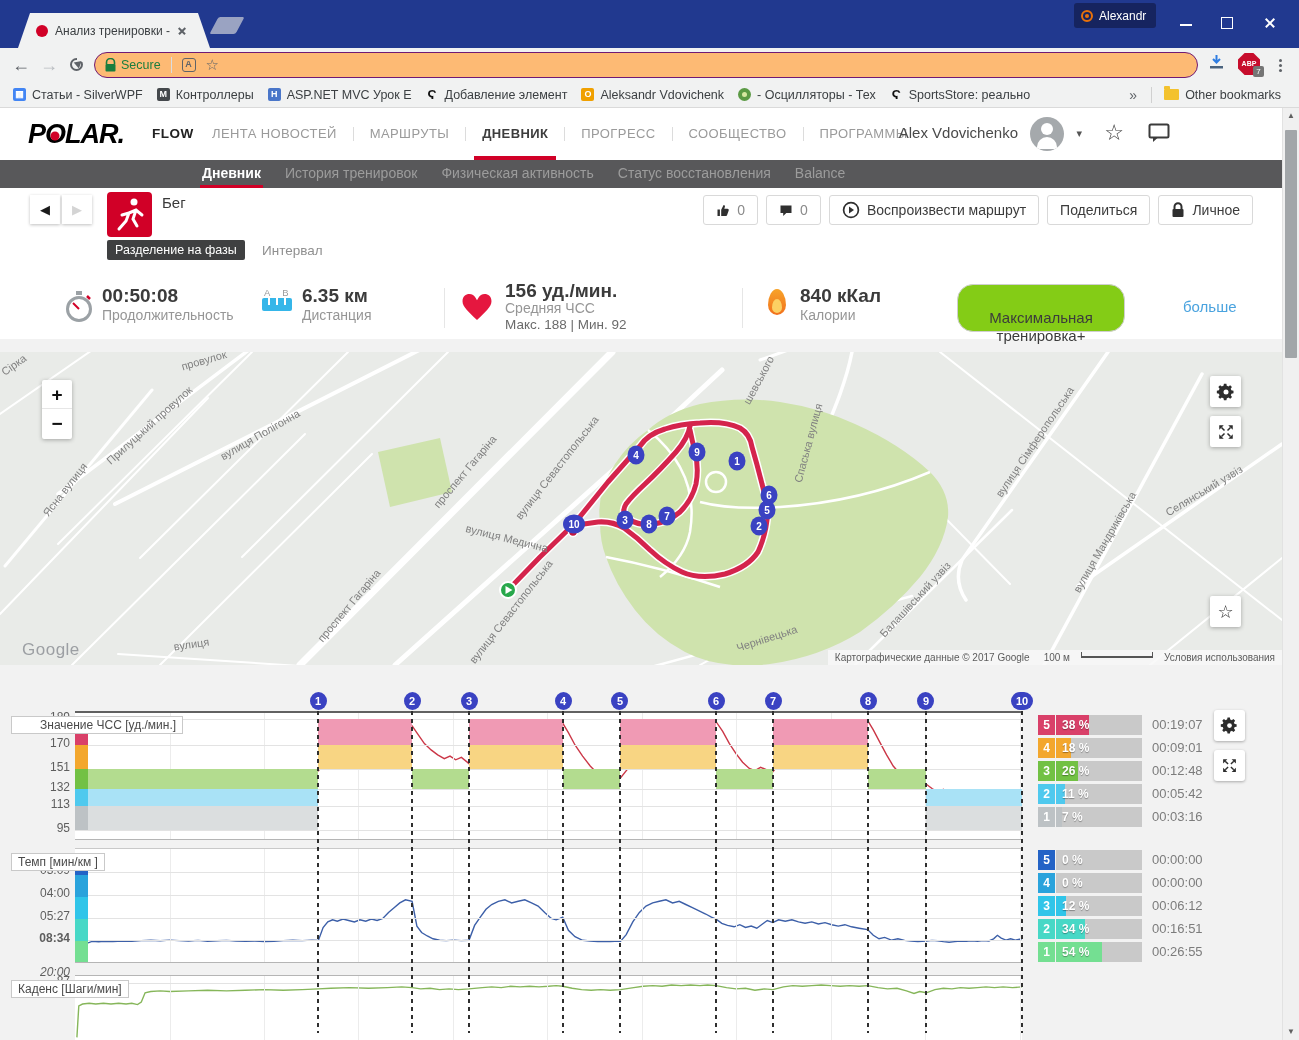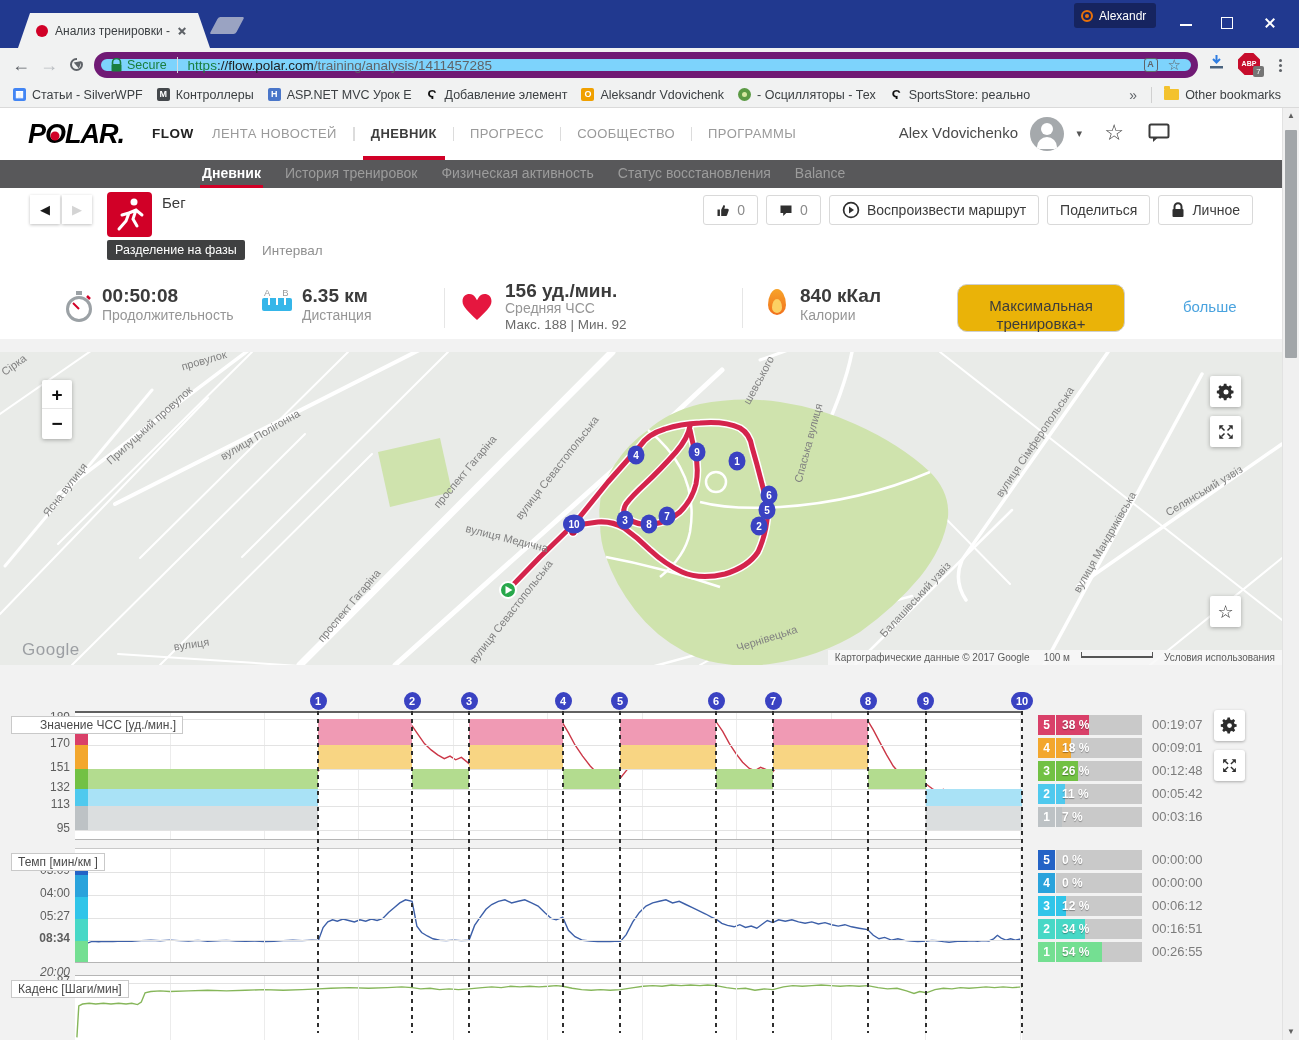--- a/index.html
+++ b/index.html
@@ -28,21 +28,21 @@
   .win-min { position:absolute; left:1180px; top:24px; width:12px; height:2px; background:#fff; }
   .win-max { position:absolute; left:1221px; top:17px; width:12px; height:12px; border:1.6px solid #fff; }
   .win-close { position:absolute; left:1264px; top:17px; width:12px; height:12px; }
 
   .toolbar { position:absolute; left:0; top:48px; width:1299px; height:34px; background:#f1f2f2; }
   .nav-arrow { position:absolute; top:4px; font-size:18px; color:#5f6368; width:26px; text-align:center; line-height:26px; }
   .nav-arrow.fwd { color:#b9bdc1; }
   .refresh { position:absolute; left:70px; top:10px; width:13px; height:13px; border:2px solid #5f6368; border-radius:50%; }
   .refresh::before { content:""; position:absolute; right:-3px; top:-4px; width:7px; height:6px; background:#f1f2f2; }
   .refresh::after { content:""; position:absolute; right:-5px; top:-2px; border:4px solid transparent; border-left:7px solid #5f6368; transform:rotate(-40deg); }
-  .omnibox { position:absolute; left:94px; top:4px; width:1104px; height:26px; background:#7dd3fc; border:7px solid #701a75; border-radius:13px;
+  .omnibox { position:absolute; left:94px; top:4px; width:1104px; height:26px; background:#fdba74; border:1px solid #701a75; border-radius:13px;
              display:flex; align-items:center; padding:0 10px; }
   .secure { color:#1a7e3e; font-size:12.5px; margin-left:5px; }
   .omni-div { width:1px; height:16px; background:#dadce0; margin:0 10px; }
   .url { font-size:13.5px; white-space:nowrap; overflow:hidden; flex:1; }
   .url .scheme { color:#1a7e3e; }
   .url .host { color:#202124; }
   .url .path { color:#5f6368; }
   .translate-ico { width:14px; height:14px; border:1.5px solid #5f6368; border-radius:3px; color:#5f6368; font-size:9px; font-weight:bold; text-align:center; line-height:11px; margin-right:10px; }
   .omni-star { color:#5f6368; font-size:15px; }
   .ext-dl { position:absolute; left:1208px; top:6px; }
@@ -107,22 +107,22 @@
   .sum-val { font-size:19px; font-weight:bold; color:#3b3b3b; position:absolute; }
   .sum-lbl { font-size:14px; color:#969696; position:absolute; }
   .sum-sub { font-size:13.5px; color:#6b6b6b; position:absolute; }
   .vdiv { position:absolute; top:11px; width:1px; height:40px; background:#e6e6e6; }
   .ruler { width:30px; height:13px; background:#35b6e9; border-radius:2px; position:relative; overflow:hidden; }
   .ruler::after { content:""; position:absolute; left:6px; top:0; width:18px; height:7px;
                   background:repeating-linear-gradient(90deg, #fff 0 2px, transparent 2px 8px); }
   .ab { font-size:9.5px; color:#9b9b9b; letter-spacing:12px; margin-left:2px; }
   .flame { position:relative; width:18px; height:26px; background:linear-gradient(#f7a329,#f2711c); border-radius:50% 50% 50% 50%/62% 62% 38% 38%; }
   .flame::after { content:""; position:absolute; left:4px; top:10px; width:10px; height:14px; background:#fcd063; border-radius:50% 50% 50% 50%/60% 60% 40% 40%; }
-  .max-btn { position:absolute; left:957px; top:7px; width:168px; height:48px; background:#eab308; border:1px solid #cfcfcf; border-radius:10px;
-             font-size:15px; color:#3c3c3c; text-align:center; padding-top:12px; line-height:18px; }
+  .max-btn { position:absolute; left:957px; top:7px; width:168px; height:48px; background:#84cc16; border:1px solid #cfcfcf; border-radius:16px;
+             font-size:15px; color:#3c3c3c; text-align:center; padding-top:24px; line-height:18px; }
   .more-link { position:absolute; left:1183px; top:21px; font-size:15px; color:#4aa3df; }
 
   
   .map { position:absolute; left:0; top:244px; width:1282px; height:313px; background:#e9ebe8; overflow:hidden; }
   .map-card { position:absolute; background:#fff; box-shadow:0 1px 4px rgba(0,0,0,.3); border-radius:2px; }
   .zoomcard { left:42px; top:28px; width:30px; height:59px; }
   .zbtn { width:30px; height:29px; text-align:center; line-height:29px; font-size:19px; font-weight:bold; color:#111; }
   .zoomcard .zbtn:first-child { border-bottom:1px solid #e6e6e6; }
   .sqbtn { width:31px; height:31px; display:flex; align-items:center; justify-content:center; }
   .map-attr { position:absolute; right:0; bottom:0; height:15px; display:flex; align-items:center; background:rgba(248,248,248,.85); font-size:10px; color:#5c5c5c; }
@@ -185,21 +185,20 @@
     <span class="nav-arrow" style="left:8px;">←</span>
     <span class="nav-arrow fwd" style="left:36px;">→</span>
     <span class="refresh"></span>
     <div class="omnibox">
       <svg width="11" height="14" viewBox="0 0 11 14">
           <path d="M1.5 6V4.5a4 4 0 0 1 8 0V6" stroke="#1a7e3e" stroke-width="1.6" fill="none"></path>
           <rect x="0.5" y="6" width="10" height="7.5" rx="1" fill="#1a7e3e"></rect>
         </svg>
       <span class="secure">Secure</span>
       <span class="omni-div"></span>
-      <span class="url"><span class="scheme">https</span><span class="host">://flow.polar.com</span><span class="path">/training/analysis/1411457285</span></span>
       <span class="translate-ico">A</span>
       <span class="omni-star">☆</span>
     </div>
     <svg class="ext-dl" width="17" height="16" viewBox="0 0 17 16">
         <path d="M8.5 1v7M5 5l3.5 3.5L12 5" stroke="#2f7de1" stroke-width="2" fill="none"></path>
         <path d="M2 12h13v2.5H2z" fill="#4a637e"></path>
       </svg>
     <span class="ext-abp">ABP</span>
     <span class="abp-badge">7</span>
     <span class="menu-dots"></span>
@@ -245,20 +244,21 @@
   </div>
 
   <div class="page">
 
     <div class="pheader">
       <span class="polar-logo"><span>P</span><span class="logo-o">O</span><span>LAR</span><span>.</span></span>
       <span class="flow">FLOW</span>
       <div id="pnav">
           <div class="pnav-item">ЛЕНТА НОВОСТЕЙ</div>
           <span class="pnav-sep"></span>
+          <div class="pnav-item">МАРШРУТЫ</div>
           <span class="pnav-sep"></span>
           <div class="pnav-item active">ДНЕВНИК</div>
           <span class="pnav-sep"></span>
           <div class="pnav-item">ПРОГРЕСС</div>
           <span class="pnav-sep"></span>
           <div class="pnav-item">СООБЩЕСТВО</div>
           <span class="pnav-sep"></span>
           <div class="pnav-item">ПРОГРАММЫ</div>
         </div>
       <span class="user-name">Alex Vdovichenko</span>

